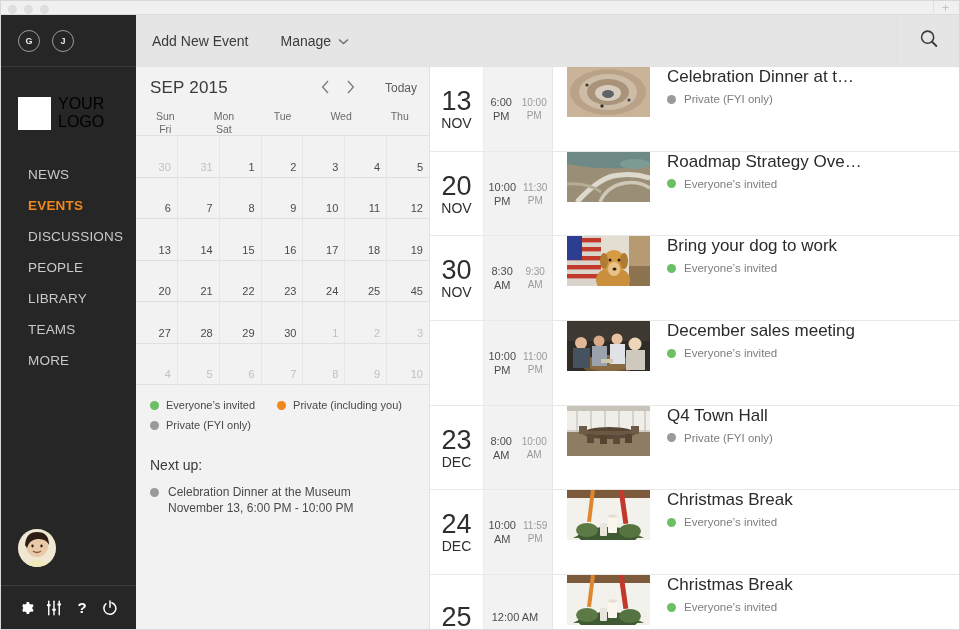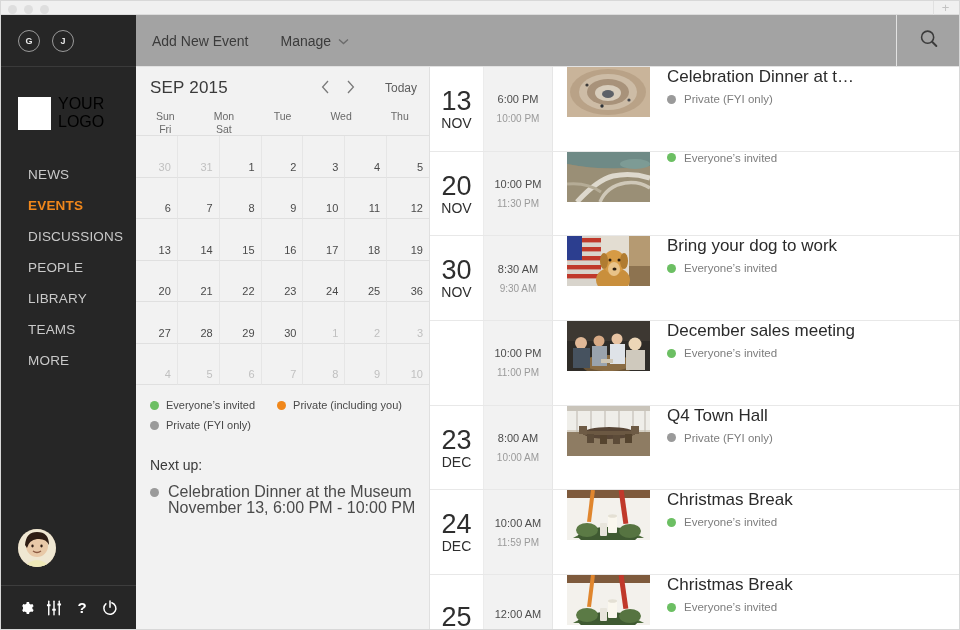--- a/index.html
+++ b/index.html
@@ -63,21 +63,21 @@
     position:absolute; left:0; bottom:0; width:136px; height:45px;
     border-top:1px solid #3d3d3d;
     display:flex; align-items:center; justify-content:space-around;
     padding:0 12px;
   }
   .sb-fic { color:#ffffff; cursor:pointer; line-height:0; }
 
   
   .topbar {
     position:absolute; left:136px; top:15px; width:824px; height:52px;
-    background:#a3a3a3; border-bottom:1px solid #e2e2e2;
+    background:#e5e5e5; border-bottom:1px solid #e2e2e2;
   }
   .tb-actions { display:flex; align-items:center; height:52px; padding-left:16px; gap:32px; }
   .tb-action {
     font-size:14px; color:#3b3b3b; cursor:pointer;
     display:flex; align-items:center; gap:7px;
   }
   .caret { font-size:10px; color:#6b6b6b; }
   .searchbox {
     position:absolute; right:0; top:0; width:64px; height:52px;
     border-left:1px solid #e2e2e2;
@@ -123,21 +123,21 @@
 
   .legend { padding:14px 0 0 14px; }
   .legend-row { display:flex; align-items:center; margin-bottom:8px; }
   .legend-item { display:flex; align-items:center; gap:7px; font-size:11px; color:#494949; }
   .legend-item + .legend-item { margin-left:22px; }
   .dot { width:9px; height:9px; border-radius:50%; flex:none; }
 
   .nextup { padding:18px 0 0 14px; }
   .nextup-title { font-size:14px; color:#3a3a3a; margin-bottom:11px; }
   .nextup-row { display:flex; gap:9px; align-items:flex-start; }
-  .nextup-txt { font-size:16px; color:#4a4a4a; line-height:16px; }
+  .nextup-txt { font-size:12px; color:#4a4a4a; line-height:16px; }
   .nextup-dot { margin-top:4px; }
 
   
   .events {
     position:absolute; left:430px; top:67px; width:530px; height:563px;
     background:#ffffff; overflow:hidden;
   }
   .ev-row {
     display:flex; height:84.7px; border-bottom:1px solid #e8e8e8;
     cursor:pointer;
@@ -145,21 +145,21 @@
   .ev-date {
     width:54px; flex:none; display:flex; flex-direction:column;
     align-items:center; justify-content:center;
     border-right:1px solid #ececec;
   }
   .ev-day { font-size:27px; color:#2e2e2e; line-height:28px; font-weight:300; }
   .ev-mon { font-size:14px; color:#2e2e2e; line-height:16px; }
   .ev-times {
     width:69px; flex:none; background:#f2f2f2;
     border-right:1px solid #e6e6e6;
-    display:flex; flex-direction:column; align-items:center;
+    display:flex; flex-direction:row; align-items:center;
     justify-content:center; gap:6px; padding:0 4px;
   }
   .ev-t1 { font-size:11px; color:#4d4d4d; text-align:center; line-height:14px; }
   .ev-t2 { font-size:10px; color:#9a9a9a; text-align:center; line-height:13px; }
   .ev-body { flex:1; display:flex; align-items:flex-start; padding-left:14px; gap:17px; }
   .ev-thumb {
     width:83px; height:50px; flex:none; overflow:hidden;
     background:#cfcfcf;
   }
   .ev-thumb svg { display:block; width:83px; height:50px; }
@@ -381,21 +381,21 @@
         <div class="cal-cell">
           <span class="cal-num">23</span>
         </div>
         <div class="cal-cell">
           <span class="cal-num">24</span>
         </div>
         <div class="cal-cell">
           <span class="cal-num">25</span>
         </div>
         <div class="cal-cell">
-          <span class="cal-num">36</span>
+          <span class="cal-num">45</span>
         </div>
         <div class="cal-cell">
           <span class="cal-num">27</span>
         </div>
         <div class="cal-cell">
           <span class="cal-num">28</span>
         </div>
         <div class="cal-cell">
           <span class="cal-num">29</span>
         </div>
@@ -513,20 +513,21 @@
               <rect width="83" height="50" fill="#8f8a72"></rect>
               <path d="M0 0 H83 V14 Q40 20 0 12 Z" fill="#6f8a86"></path>
               <path d="M0 12 Q40 20 83 14 V50 H0 Z" fill="#9a8f76"></path>
               <path d="M10 50 Q30 28 46 24 Q64 20 83 26" stroke="#ded9cd" stroke-width="5" fill="none"></path>
               <path d="M33 50 Q40 34 58 31 Q72 29 83 36" stroke="#cfc8b8" stroke-width="3.5" fill="none"></path>
               <path d="M0 32 Q20 30 34 40" stroke="#b5ac96" stroke-width="3" fill="none"></path>
               <ellipse cx="68" cy="12" rx="15" ry="5" fill="#7d9b95"></ellipse>
             </svg>
           </div>
           <div class="ev-meta">
+            <div class="ev-title">Roadmap Strategy Ove…</div>
             <div class="ev-status">
               <span class="dot" style="background: rgb(108, 191, 99);"></span>
               <span>Everyone’s invited</span>
             </div>
           </div>
         </div>
       </div>
       <div class="ev-row">
         <div class="ev-date">
           <div class="ev-day">30</div>

